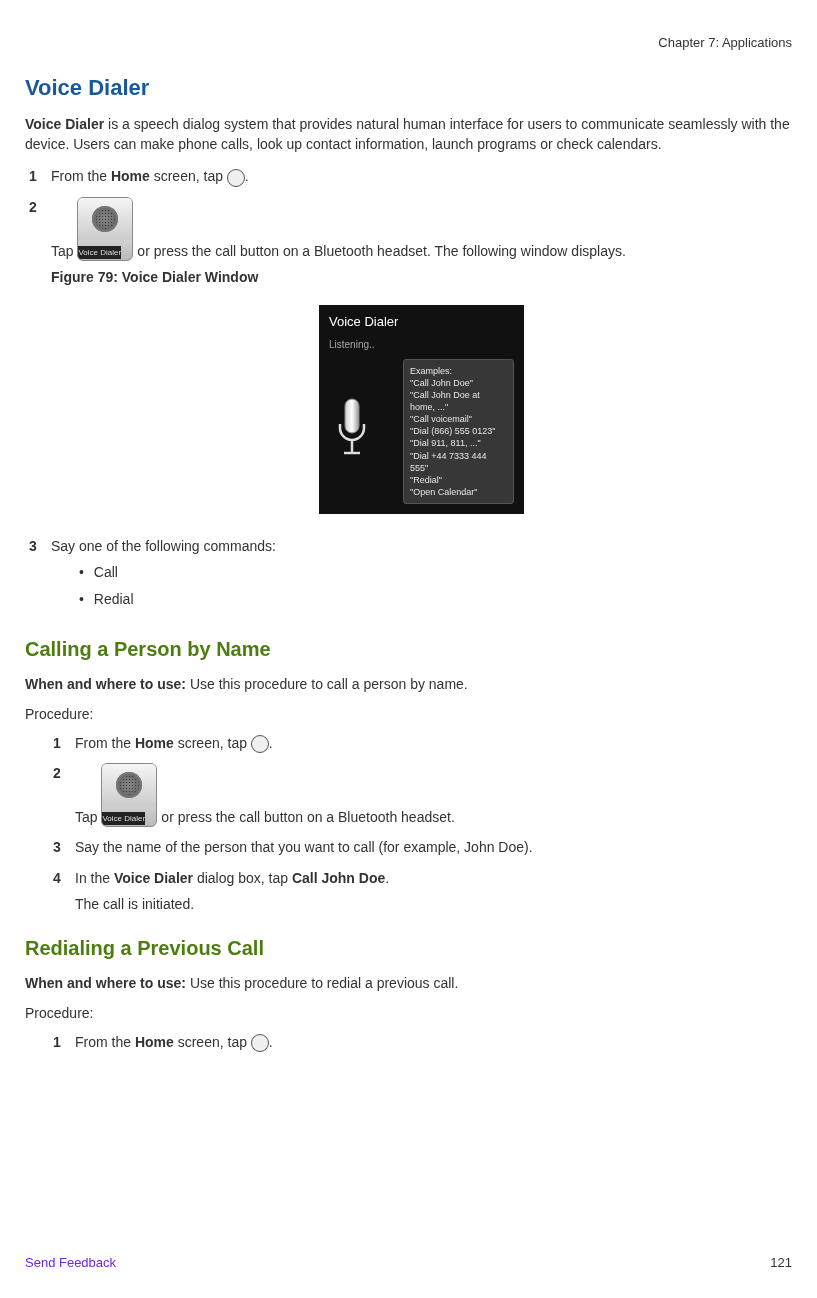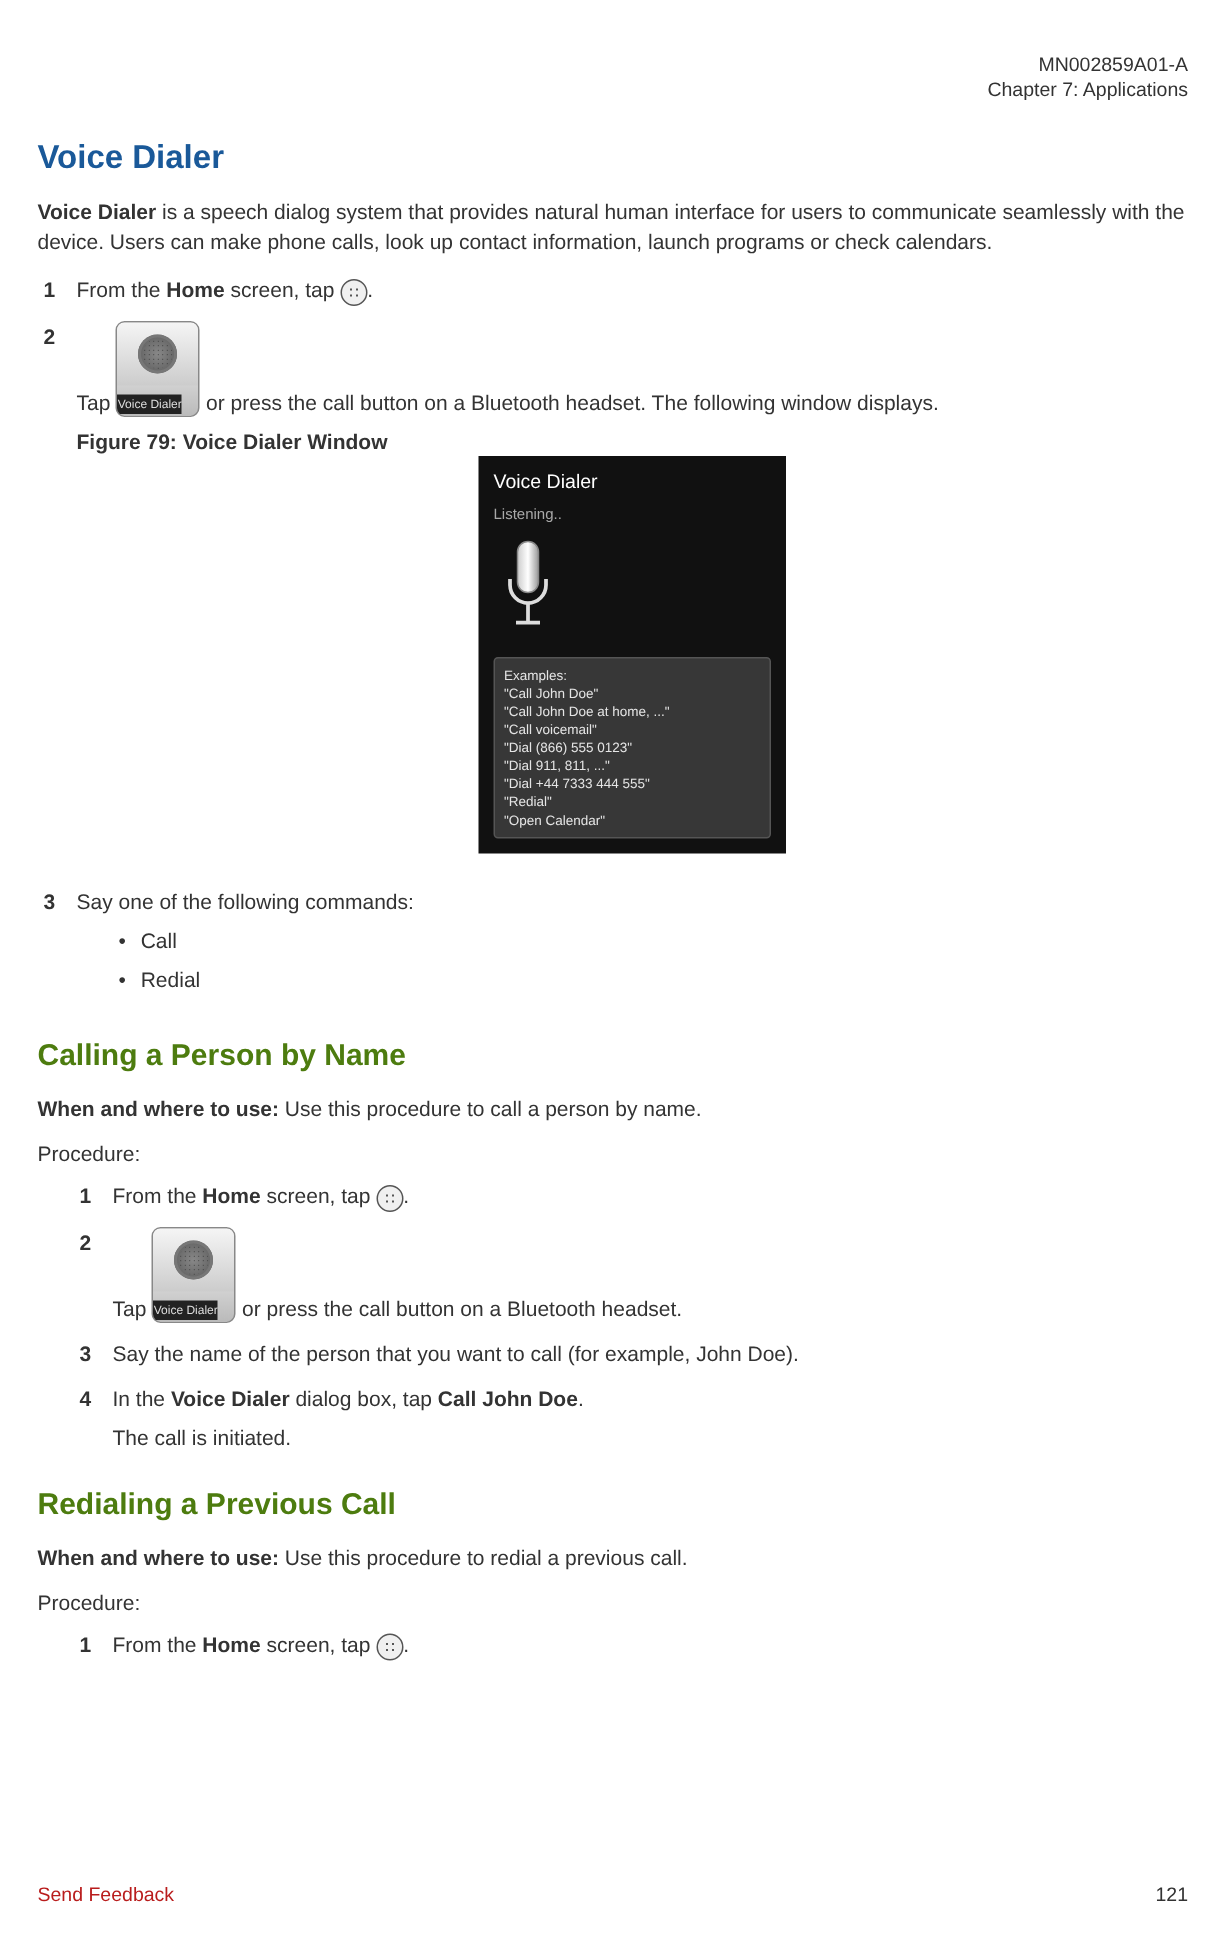--- a/index.html
+++ b/index.html
@@ -90,60 +90,59 @@
       background-image: radial-gradient(#333 0.5px, transparent 0.5px);
       background-size: 3px 3px;
       border-radius:50%;
     }
     .voice-dialer-icon .label {
       background: #222; color: #ddd;
       font-size: 8px;
       text-align: center;
       padding: 2px 0;
     }
-    .fig-caption { font-weight: bold; margin-bottom: 0; }
+    .fig-caption { font-weight: bold; margin-bottom: 18px; }
     .fig-area { text-align: center; margin-bottom: 12px; }
     .vd-window {
       display: inline-block;
       width: 205px;
       background: #111;
       text-align: left;
       color: #fff;
       padding: 8px 10px 10px 10px;
       font-family: Arial, sans-serif;
     }
     .vd-window .vd-title { font-size: 13px; font-weight: 500; margin-bottom: 6px; color:#ffffff; }
     .vd-window .vd-listen { font-size: 10px; color: #a8a8a8; margin-bottom: 6px; }
-    .vd-window .vd-body { display: flex; gap: 10px; flex-direction: column; }
+    .vd-window .vd-body { display: flex; gap: 28px; }
     .vd-window .vd-mic {
       width: 46px;
       display: flex; align-items: center; justify-content: center;
     }
     .vd-window svg { display:block; }
     .vd-window .vd-ex {
       flex:1;
       background:#373737;
       border-radius:3px;
       padding:5px 6px;
       font-size:9px;
       line-height:1.35;
       color:#e5e5e5;
       border:1px solid #555;
     }
     .procedure-label { font-weight: normal; margin-top: 10px; margin-bottom: 8px; }
     .footer { position: absolute; bottom: 25px; left: 25px; right: 25px; display:flex; justify-content: space-between; font-size: 13px; }
-    .link { color: #b91c1c; }
+    .link { color: #6d28d9; }
     .section-gap { margin-top:8px; }
     .li-sub { margin-top: 6px; }
   </style>
 </head>
 <body>
 
 <div class="header-meta">
-  <div>MN002859A01-A</div>
   <div>Chapter 7:  Applications</div>
 </div>
 
 <h1>Voice Dialer</h1>
 
 <p class="intro">
   <span class="bold">Voice Dialer</span><span> is a speech dialog system that provides natural human interface for users to communicate seamlessly with the device. Users can make phone calls, look up contact information, launch programs or check calendars.</span>
 </p>
 
 <ol class="ol-outer">

